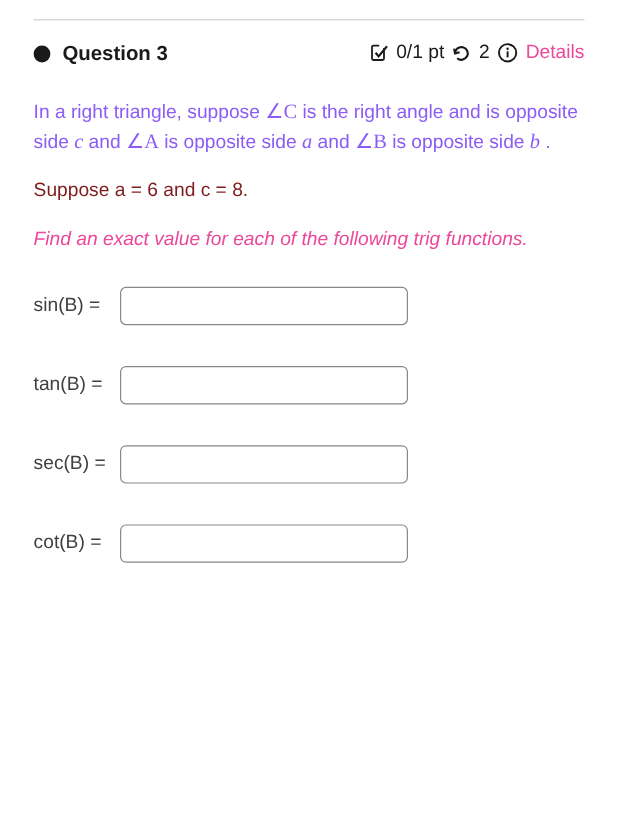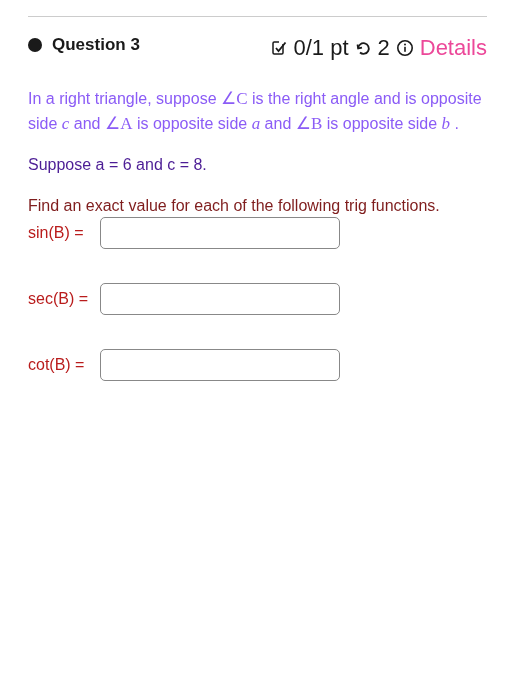--- a/index.html
+++ b/index.html
@@ -37,64 +37,66 @@
     }
     .question-title {
       font-weight: bold;
       font-size: 17px;
       color: #1a1a1a;
     }
     .header-right {
       display: flex;
       align-items: center;
       gap: 6px;
-      font-size: 22px;
+      font-size: 16px;
       color: #1a1a1a;
     }
     .icon-svg {
       display: inline-flex;
       align-items: center;
     }
     .details-link {
       color: #ec4899;
     }
     .problem-text {
       font-size: 16px;
       line-height: 1.45;
       color: #8b5cf6;
       margin-bottom: 20px;
     }
     .problem-text2 {
       font-size: 16px;
-      color: #4c1d95;
+      color: #7f1d1d;
       margin-bottom: 20px;
     }
     .problem-text3 {
       font-size: 16px;
       line-height: 1.45;
-      color: #7f1d1d;
+      color: #ec4899;
+      margin-bottom: 28px;
+      font-style: italic;
     }
     .math-italic {
       font-family: "Times New Roman", serif;
       font-style: italic;
       font-size: 17px;
     }
     .angle {
       font-family: "Times New Roman", serif;
       font-size: 17px;
     }
     .row {
       display: flex;
       align-items: center;
       gap: 8px;
       margin-bottom: 34px;
     }
     .row-label {
       font-size: 16px;
-      color: #b91c1c;
+      color: #404040;
       white-space: nowrap;
       min-width: 64px;
     }
     .answer-input {
       width: 240px;
       height: 32px;
       border: 1px solid #888;
       border-radius: 5px;
       padding: 4px 8px;
       font-size: 15px;
@@ -144,20 +146,24 @@
   <p class="problem-text2">Suppose a = 6 and c = 8.</p>
 
   <p class="problem-text3">Find an exact value for each of the following trig functions.</p>
 
   <div class="row">
     <span class="row-label">sin(B) =</span>
     <input class="answer-input" type="text" value="" style="">
   </div>
 
 
+  <div class="row">
+    <span class="row-label">tan(B) =</span>
+    <input class="answer-input" type="text" value="" style="">
+  </div>
 
   <div class="row">
     <span class="row-label">sec(B) =</span>
     <input class="answer-input" type="text" value="" style="">
   </div>
 
 
   <div class="row" style="margin-bottom:0">
     <span class="row-label">cot(B) =</span>
     <input class="answer-input" type="text" value="" style="">

